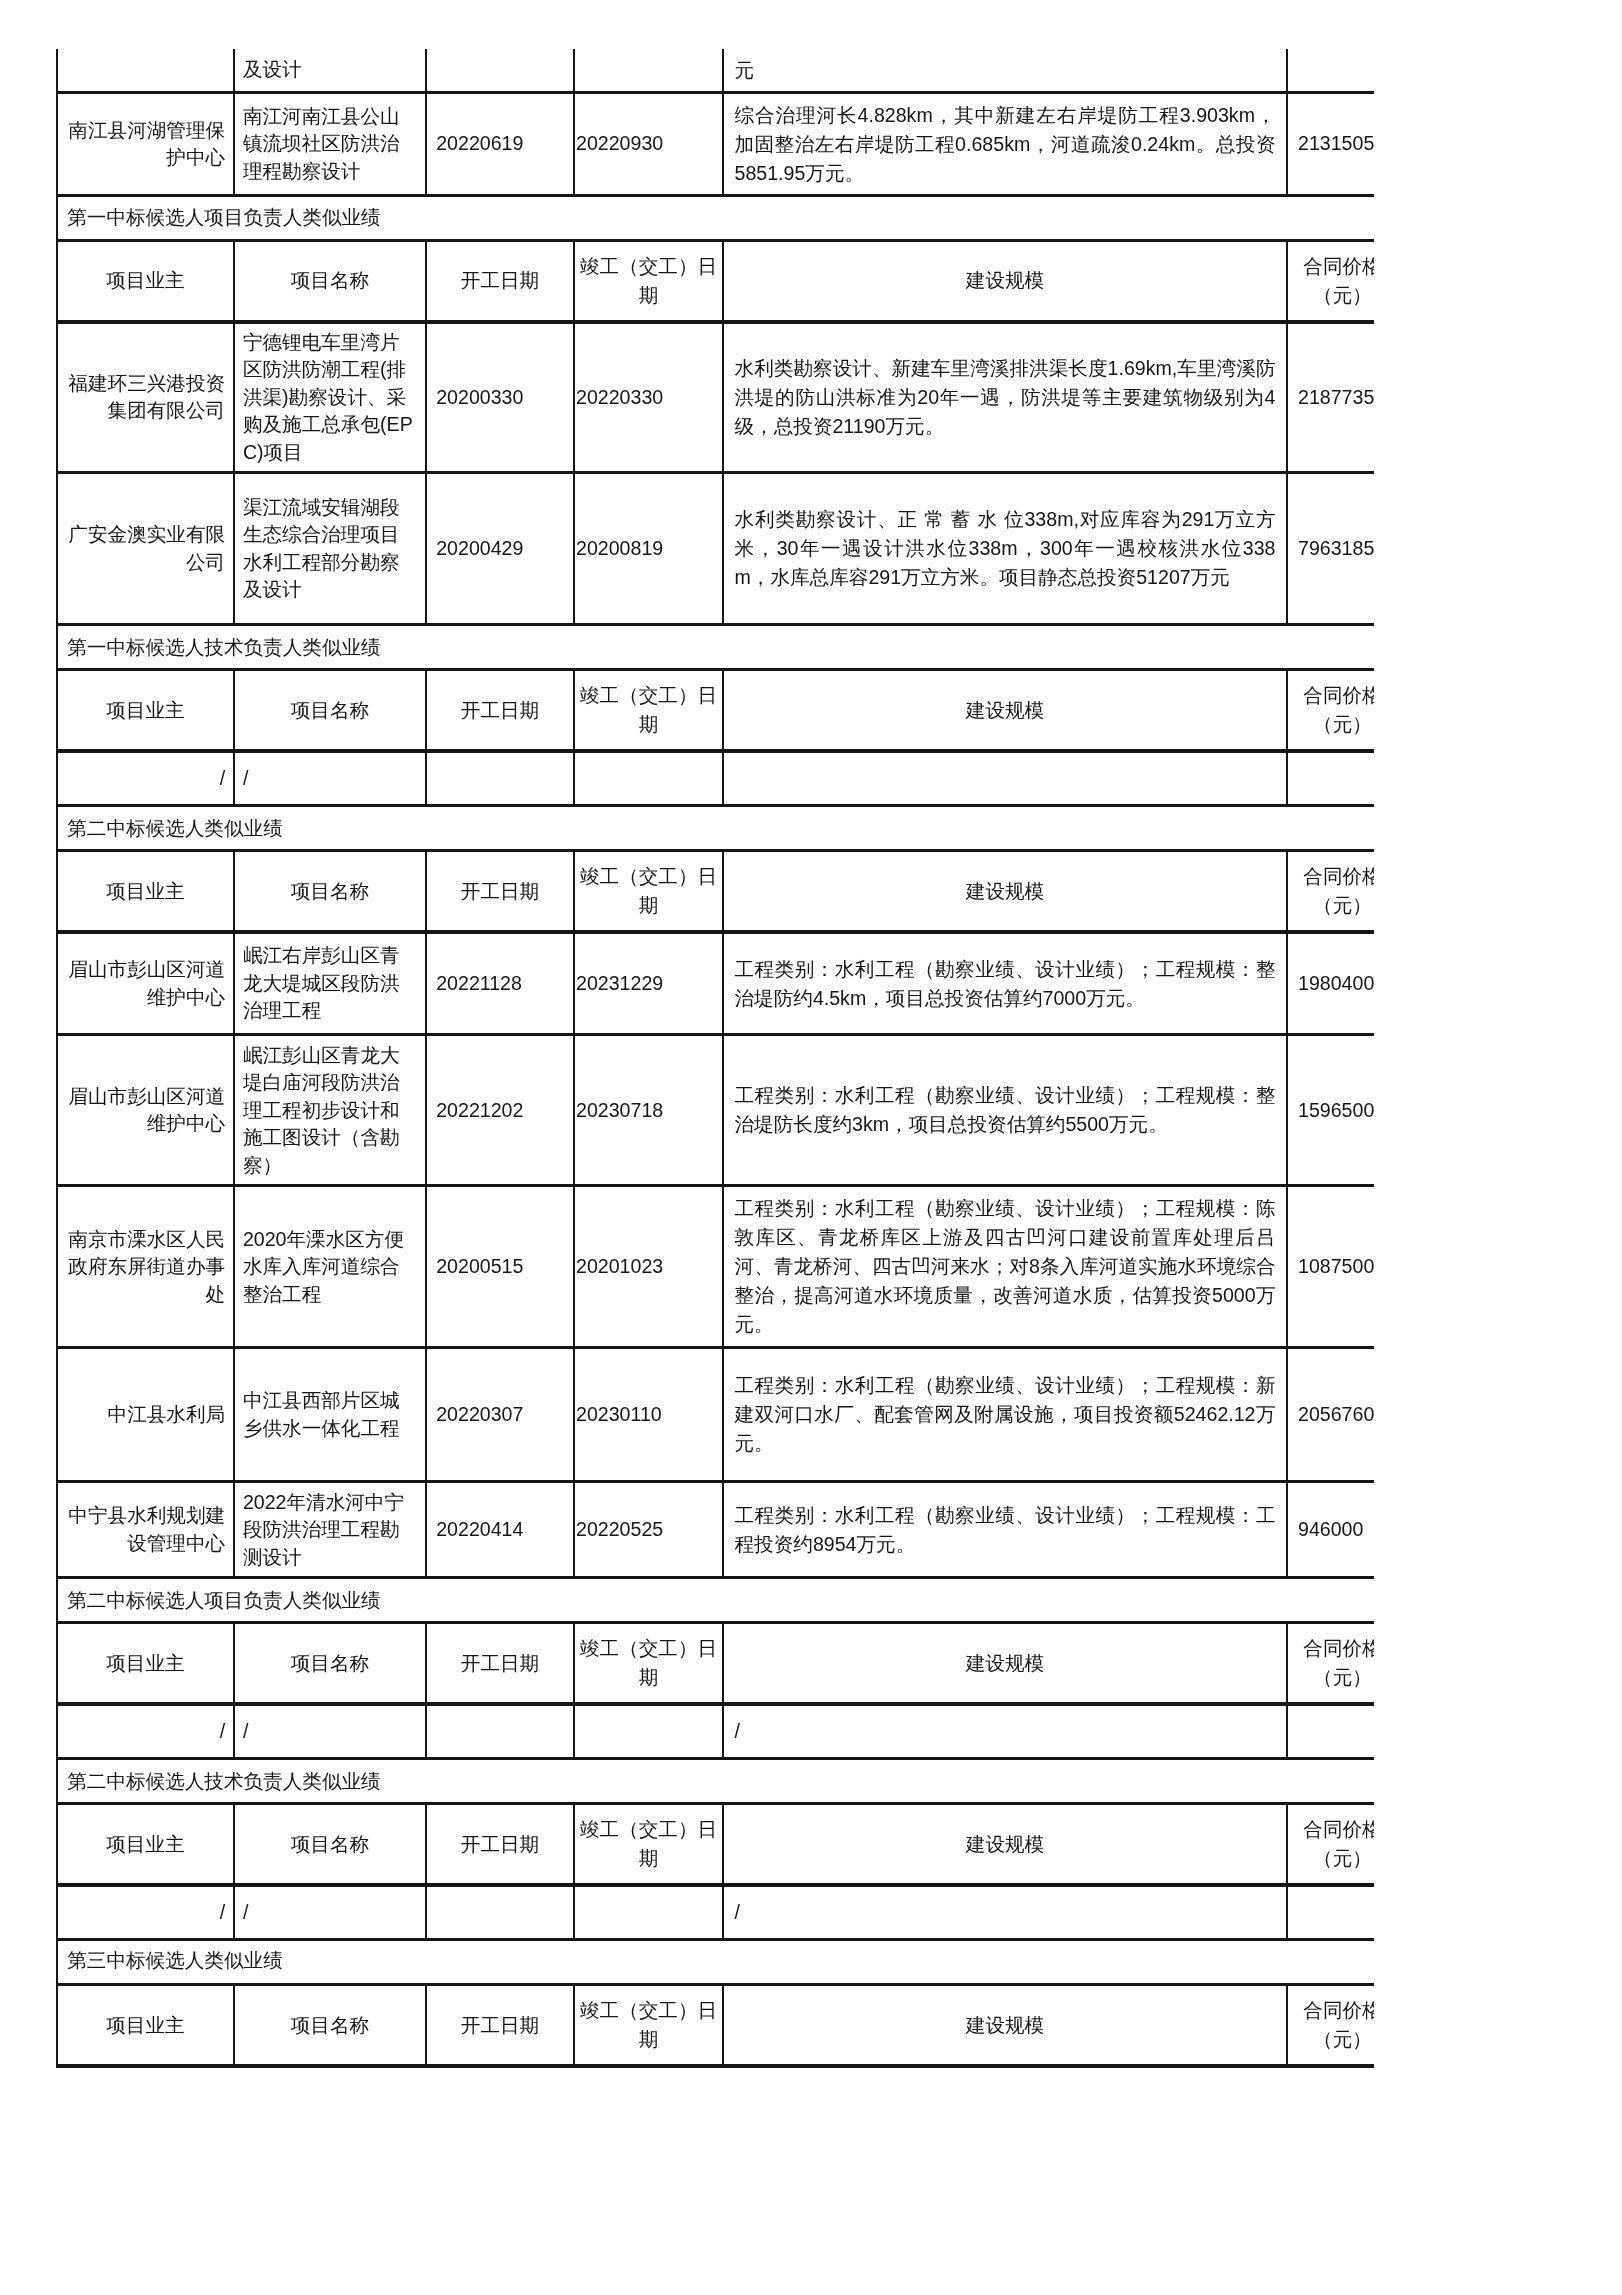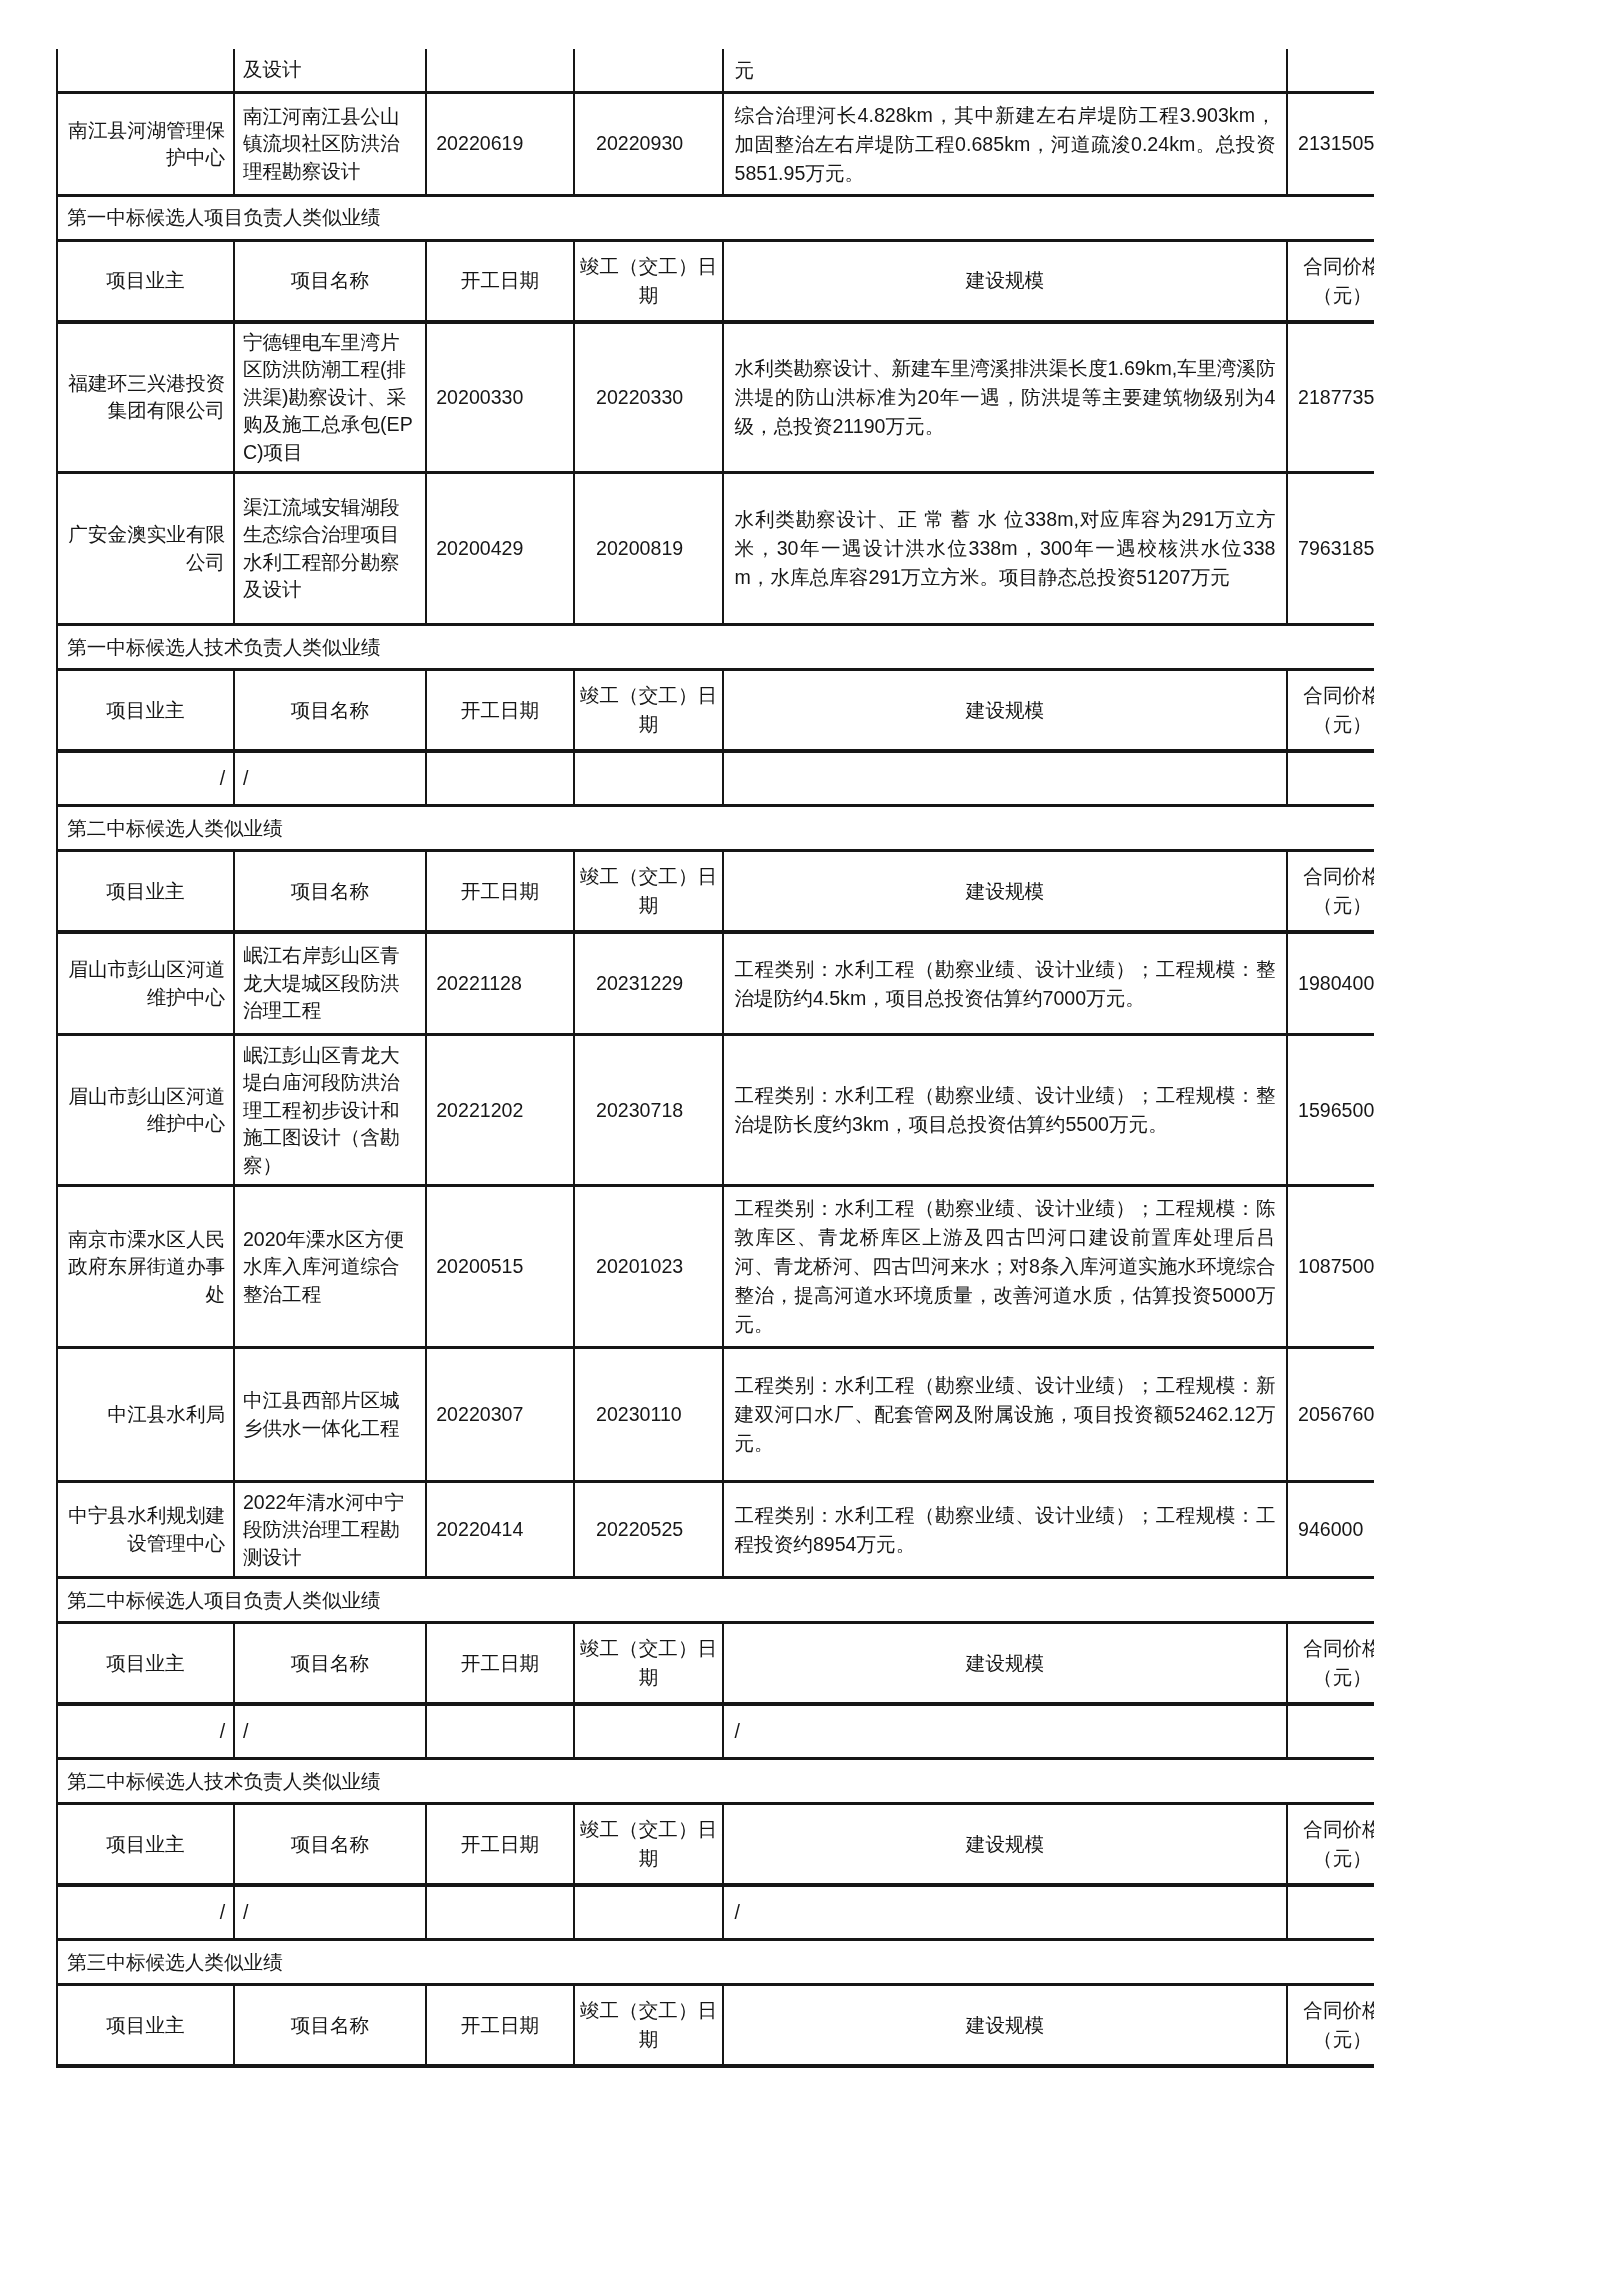--- a/index.html
+++ b/index.html
@@ -48,21 +48,21 @@
     padding: 5.2px 9.2px;
     text-align: left;
   }
   tr.continuation-row td {
     border-top: 0;
     vertical-align: middle;
   }
   td.cell-owner    { text-align: right; }
   td.cell-name     { text-align: left; }
   td.cell-start    { text-align: left; padding-left: 9.2px; margin-top: 24px; }
-  td.cell-end      { text-align: left; padding-left: 21px; }
+  td.cell-end      { text-align: left; padding-left: 1px; }
   td.cell-scale    { text-align: justify; padding: 6.5px 10.5px; line-height: 29px; }
   td.cell-price    { text-align: left; padding-left: 10px; }
   td.cell-leader   { text-align: left; padding-left: 7.9px; }
 </style>
 </head>
 <body>
 
 <div class="sheet">
   <table class="bid-table">
     <colgroup>
@@ -236,21 +236,21 @@
         </tr>
         <tr class="slash-row" style="height: 55px;">
           <td class="cell-owner">/</td>
           <td class="cell-name">/</td>
           <td class="cell-start"></td>
           <td class="cell-end"></td>
           <td class="cell-scale">/</td>
           <td class="cell-price"></td>
           <td class="cell-leader"></td>
         </tr>
-        <tr class="title-row" style="height: 45px;">
+        <tr class="title-row" style="height: 45px; font-family: Liberation Mono, monospace;">
           <td colspan="7">第三中标候选人类似业绩</td>
         </tr>
         <tr class="header-row" style="height: 81px;">
           <td class="cell-owner">项目业主</td>
           <td class="cell-name">项目名称</td>
           <td class="cell-start">开工日期</td>
           <td class="cell-end">竣工（交工）日期</td>
           <td class="cell-scale">建设规模</td>
           <td class="cell-price">合同价格（元）</td>
           <td class="cell-leader">项目负责人</td>

